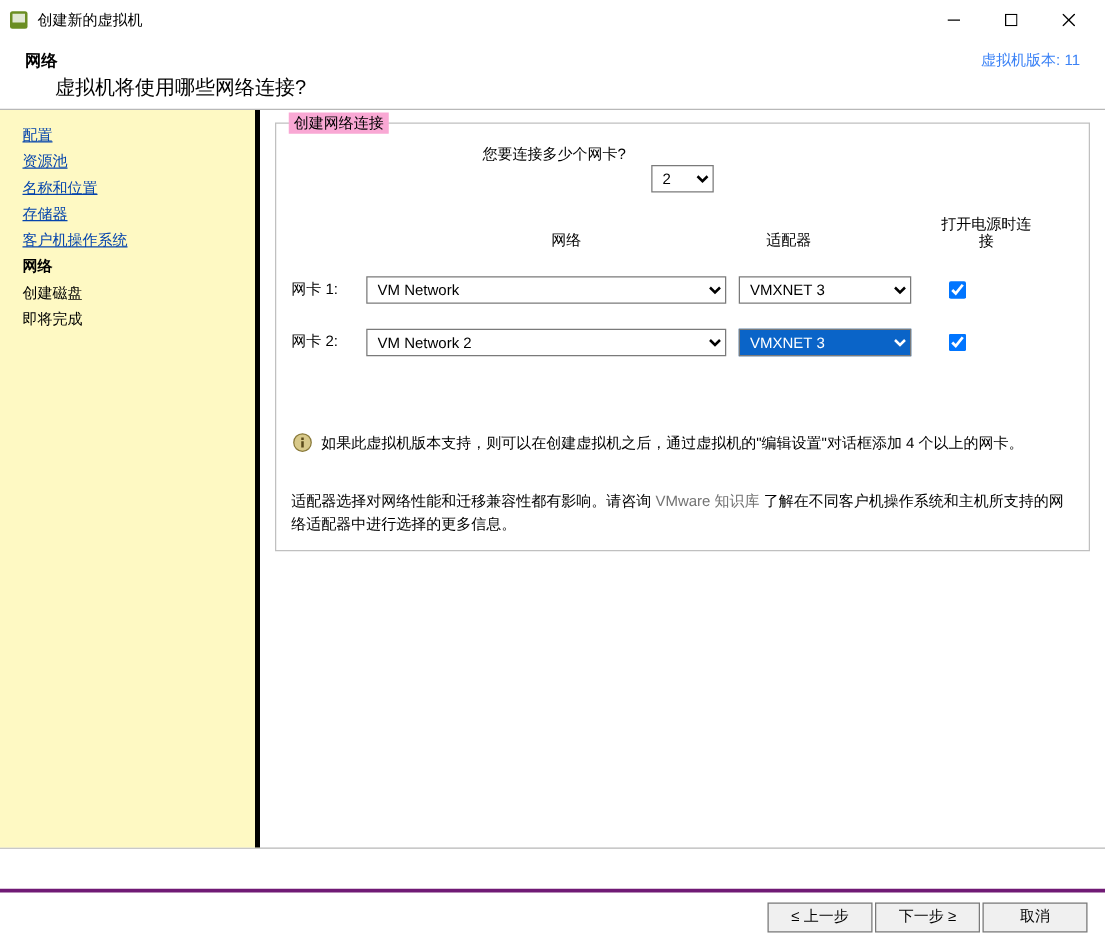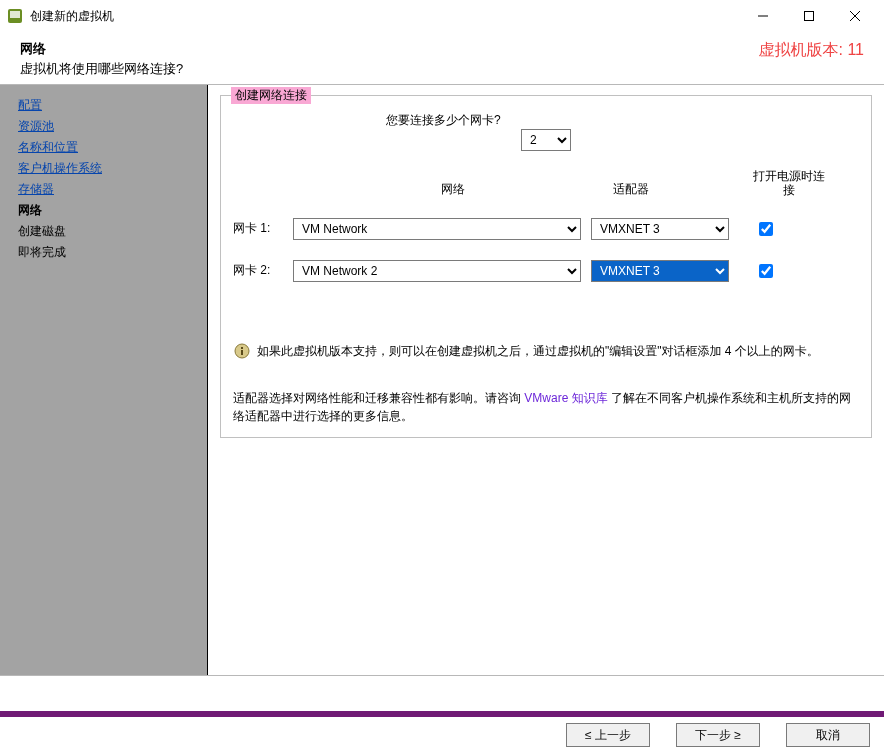--- a/index.html
+++ b/index.html
@@ -54,42 +54,43 @@
 }
 .header-left {
   flex: 1;
 }
 .header-title {
   font-weight: bold;
   font-size: 13px;
   color: #000;
 }
 .header-sub {
+  margin-left: 24px;
   margin-top: 2px;
-  font-size: 13px;
+  font-size: 16px;
   color: #000;
 }
 .vm-version {
-  font-size: 16px;
-  color: #ef4444;
+  font-size: 12px;
+  color: #3b82f6;
 }
 .divider {
   height: 1px;
   background: #b8b8b8;
   margin: 0;
 }
 .content {
   display: flex;
   height: 590px;
 }
 .sidebar {
   width: 208px;
   padding: 10px 0 10px 18px;
-  background: #a3a3a3;
-  border-right: 1px solid #000000;
+  background: #fef9c3;
+  border-right: 4px solid #000000;
 }
 .sidebar div {
   padding: 2px 0;
   font-size: 12px;
 }
 .sidebar .link {
   color: #0645ad;
   text-decoration: underline;
   cursor: pointer;
 }
@@ -185,34 +186,34 @@
 }
 .info-text {
   flex: 1;
   line-height: 1.5;
 }
 .info-text2 {
   margin-top: 26px;
   line-height: 1.5;
 }
 .kb-link {
-  color: #6d28d9;
+  color: #737373;
 }
 .footer {
   position: absolute;
   bottom: 0;
   left: 0;
   right: 0;
   height: 42px;
-  border-top: 6px solid #701a75;
+  border-top: 3px solid #701a75;
   display: flex;
   align-items: center;
   justify-content: flex-end;
   padding-right: 14px;
-  gap: 26px;
+  gap: 2px;
 }
 .btn {
   min-width: 84px;
   height: 24px;
   border: 1px solid #7a7a7a;
   background: #f0f0f0;
   font-size: 12px;
   display: inline-flex;
   align-items: center;
   justify-content: center;
@@ -259,22 +260,22 @@
     <div class="vm-version">虚拟机版本: 11</div>
   </div>
 
   <div class="divider"></div>
 
   <div class="content">
     <div class="sidebar">
       <div class="link">配置</div>
       <div class="link">资源池</div>
       <div class="link">名称和位置</div>
+      <div class="link">存储器</div>
       <div class="link">客户机操作系统</div>
-      <div class="link">存储器</div>
       <div class="current">网络</div>
       <div class="plain">创建磁盘</div>
       <div class="plain">即将完成</div>
     </div>
 
     <div class="main">
       <div class="groupbox">
         <div class="grouplabel">创建网络连接</div>
 
         <div class="qrow">

